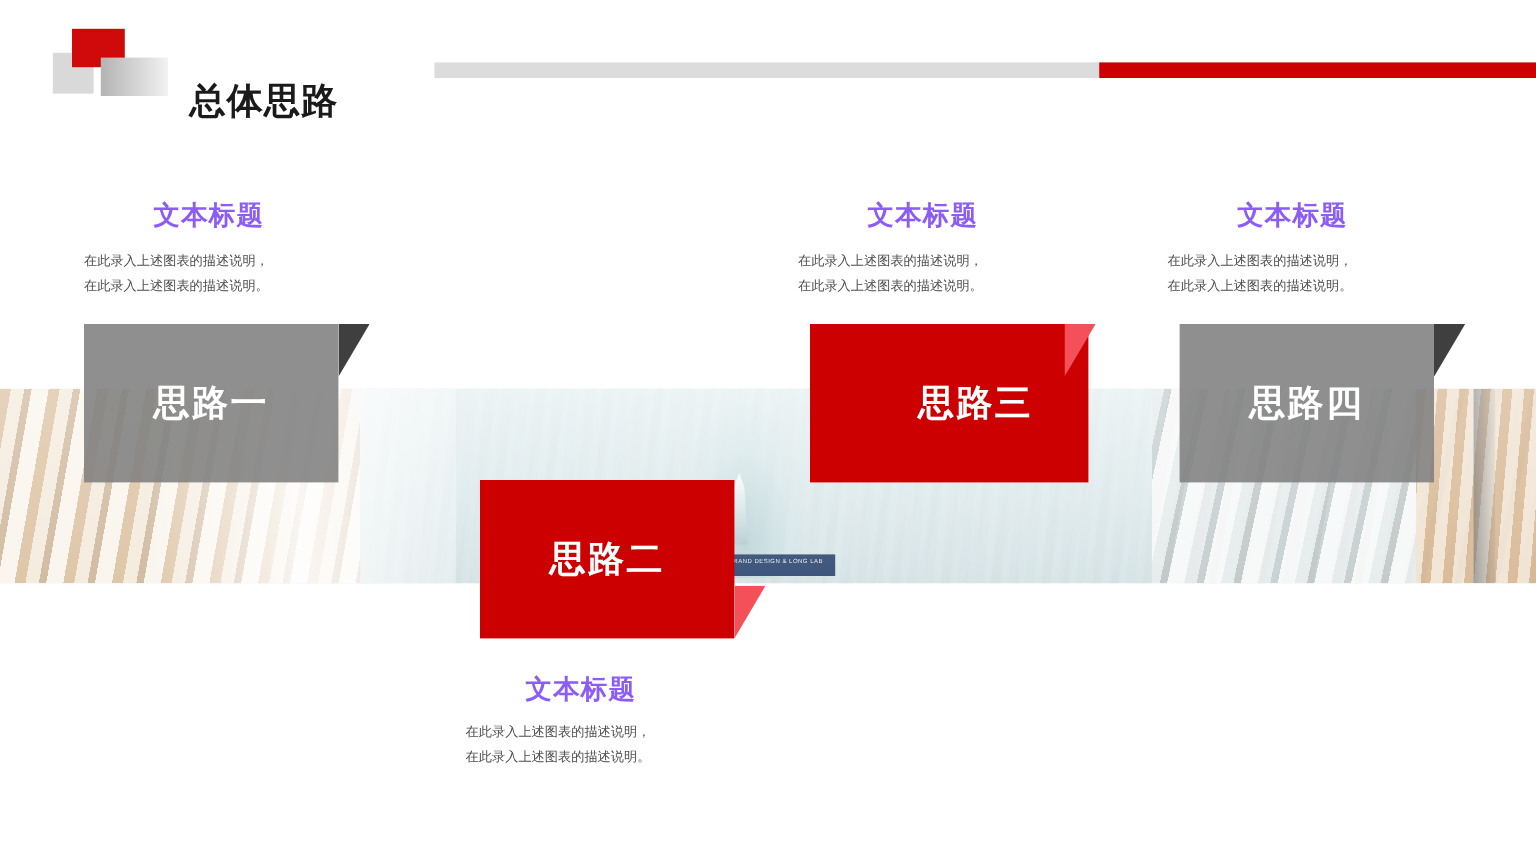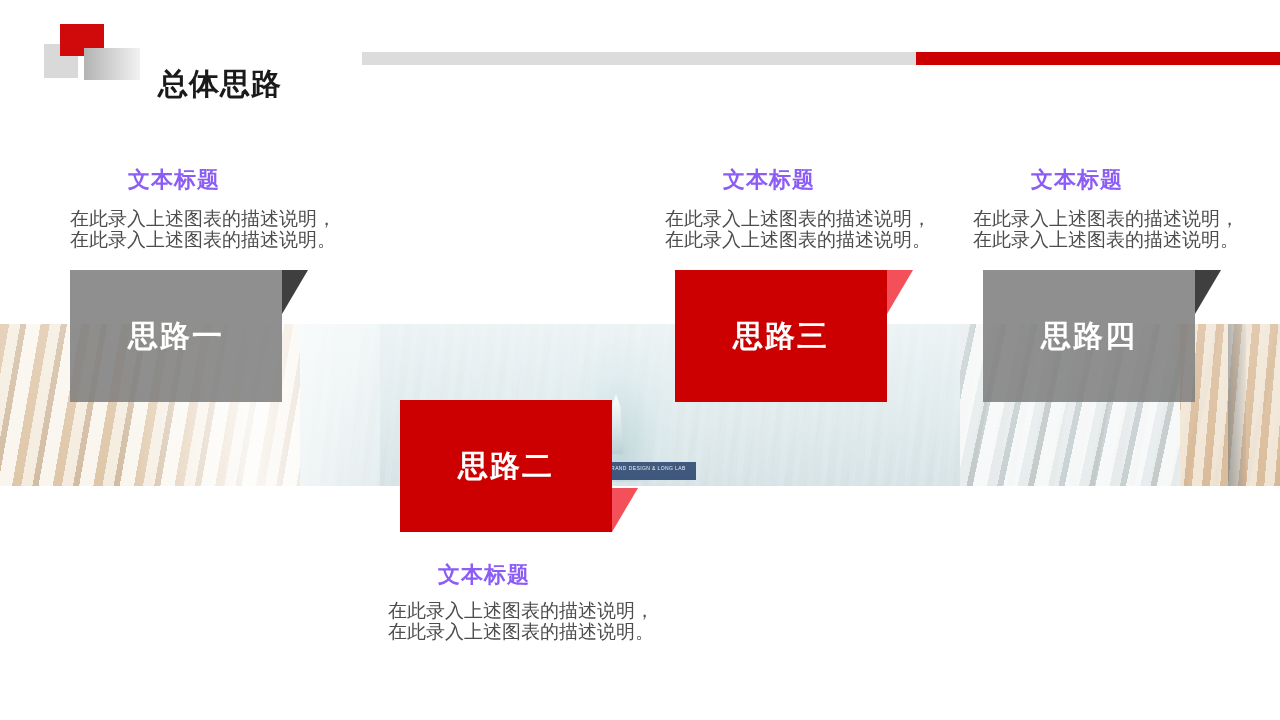--- a/index.html
+++ b/index.html
@@ -256,21 +256,21 @@
   .txt-title {
     position: absolute;
     font-size: 22px;
     font-weight: bold;
     color: #8b5cf6;
     white-space: nowrap;
     letter-spacing: 1px;
   }
   .txt-desc {
     position: absolute;
-    font-size: 19px;
+    font-size: 11px;
     color: #4d4d4d;
     line-height: 21px;
     white-space: nowrap;
     text-align: right;
   }
 
   
   #item1 { left: 70px; top: 160px; width: 300px; height: 250px; }
   #item1 .txt-title { left: 58px; top: 5px; }
   #item1 .txt-desc  { left: 0px;  top: 48px; }
@@ -281,21 +281,21 @@
   #item2 { left: 360px; top: 400px; width: 330px; height: 260px; margin-left: 28px; }
   #item2 .card-box  { left: 12px; top: 0px; width: 212px; height: 132px; }
   #item2 .card-tail { left: 224px; top: 88px; }
   #item2 .txt-title { left: 50px; top: 160px; }
   #item2 .txt-desc  { left: 0px;  top: 200px; }
 
   
   #item3 { left: 665px; top: 160px; width: 310px; height: 250px; }
   #item3 .txt-title { left: 58px; top: 5px; }
   #item3 .txt-desc  { left: 0px;  top: 48px; }
-  #item3 .card-box  { left: 10px; top: 110px; width: 212px; height: 132px; }
+  #item3 .card-box  { left: 10px; top: 110px; width: 188px; height: 132px; padding-left: 44px; }
   #item3 .card-tail { left: 222px; top: 110px; }
 
   
   #item4 { left: 973px; top: 160px; width: 300px; height: 250px; }
   #item4 .txt-title { left: 58px; top: 5px; }
   #item4 .txt-desc  { left: 0px;  top: 48px; }
   #item4 .card-box  { left: 10px; top: 110px; width: 212px; height: 132px; }
   #item4 .card-tail { left: 222px; top: 110px; }
 </style>
 </head>

